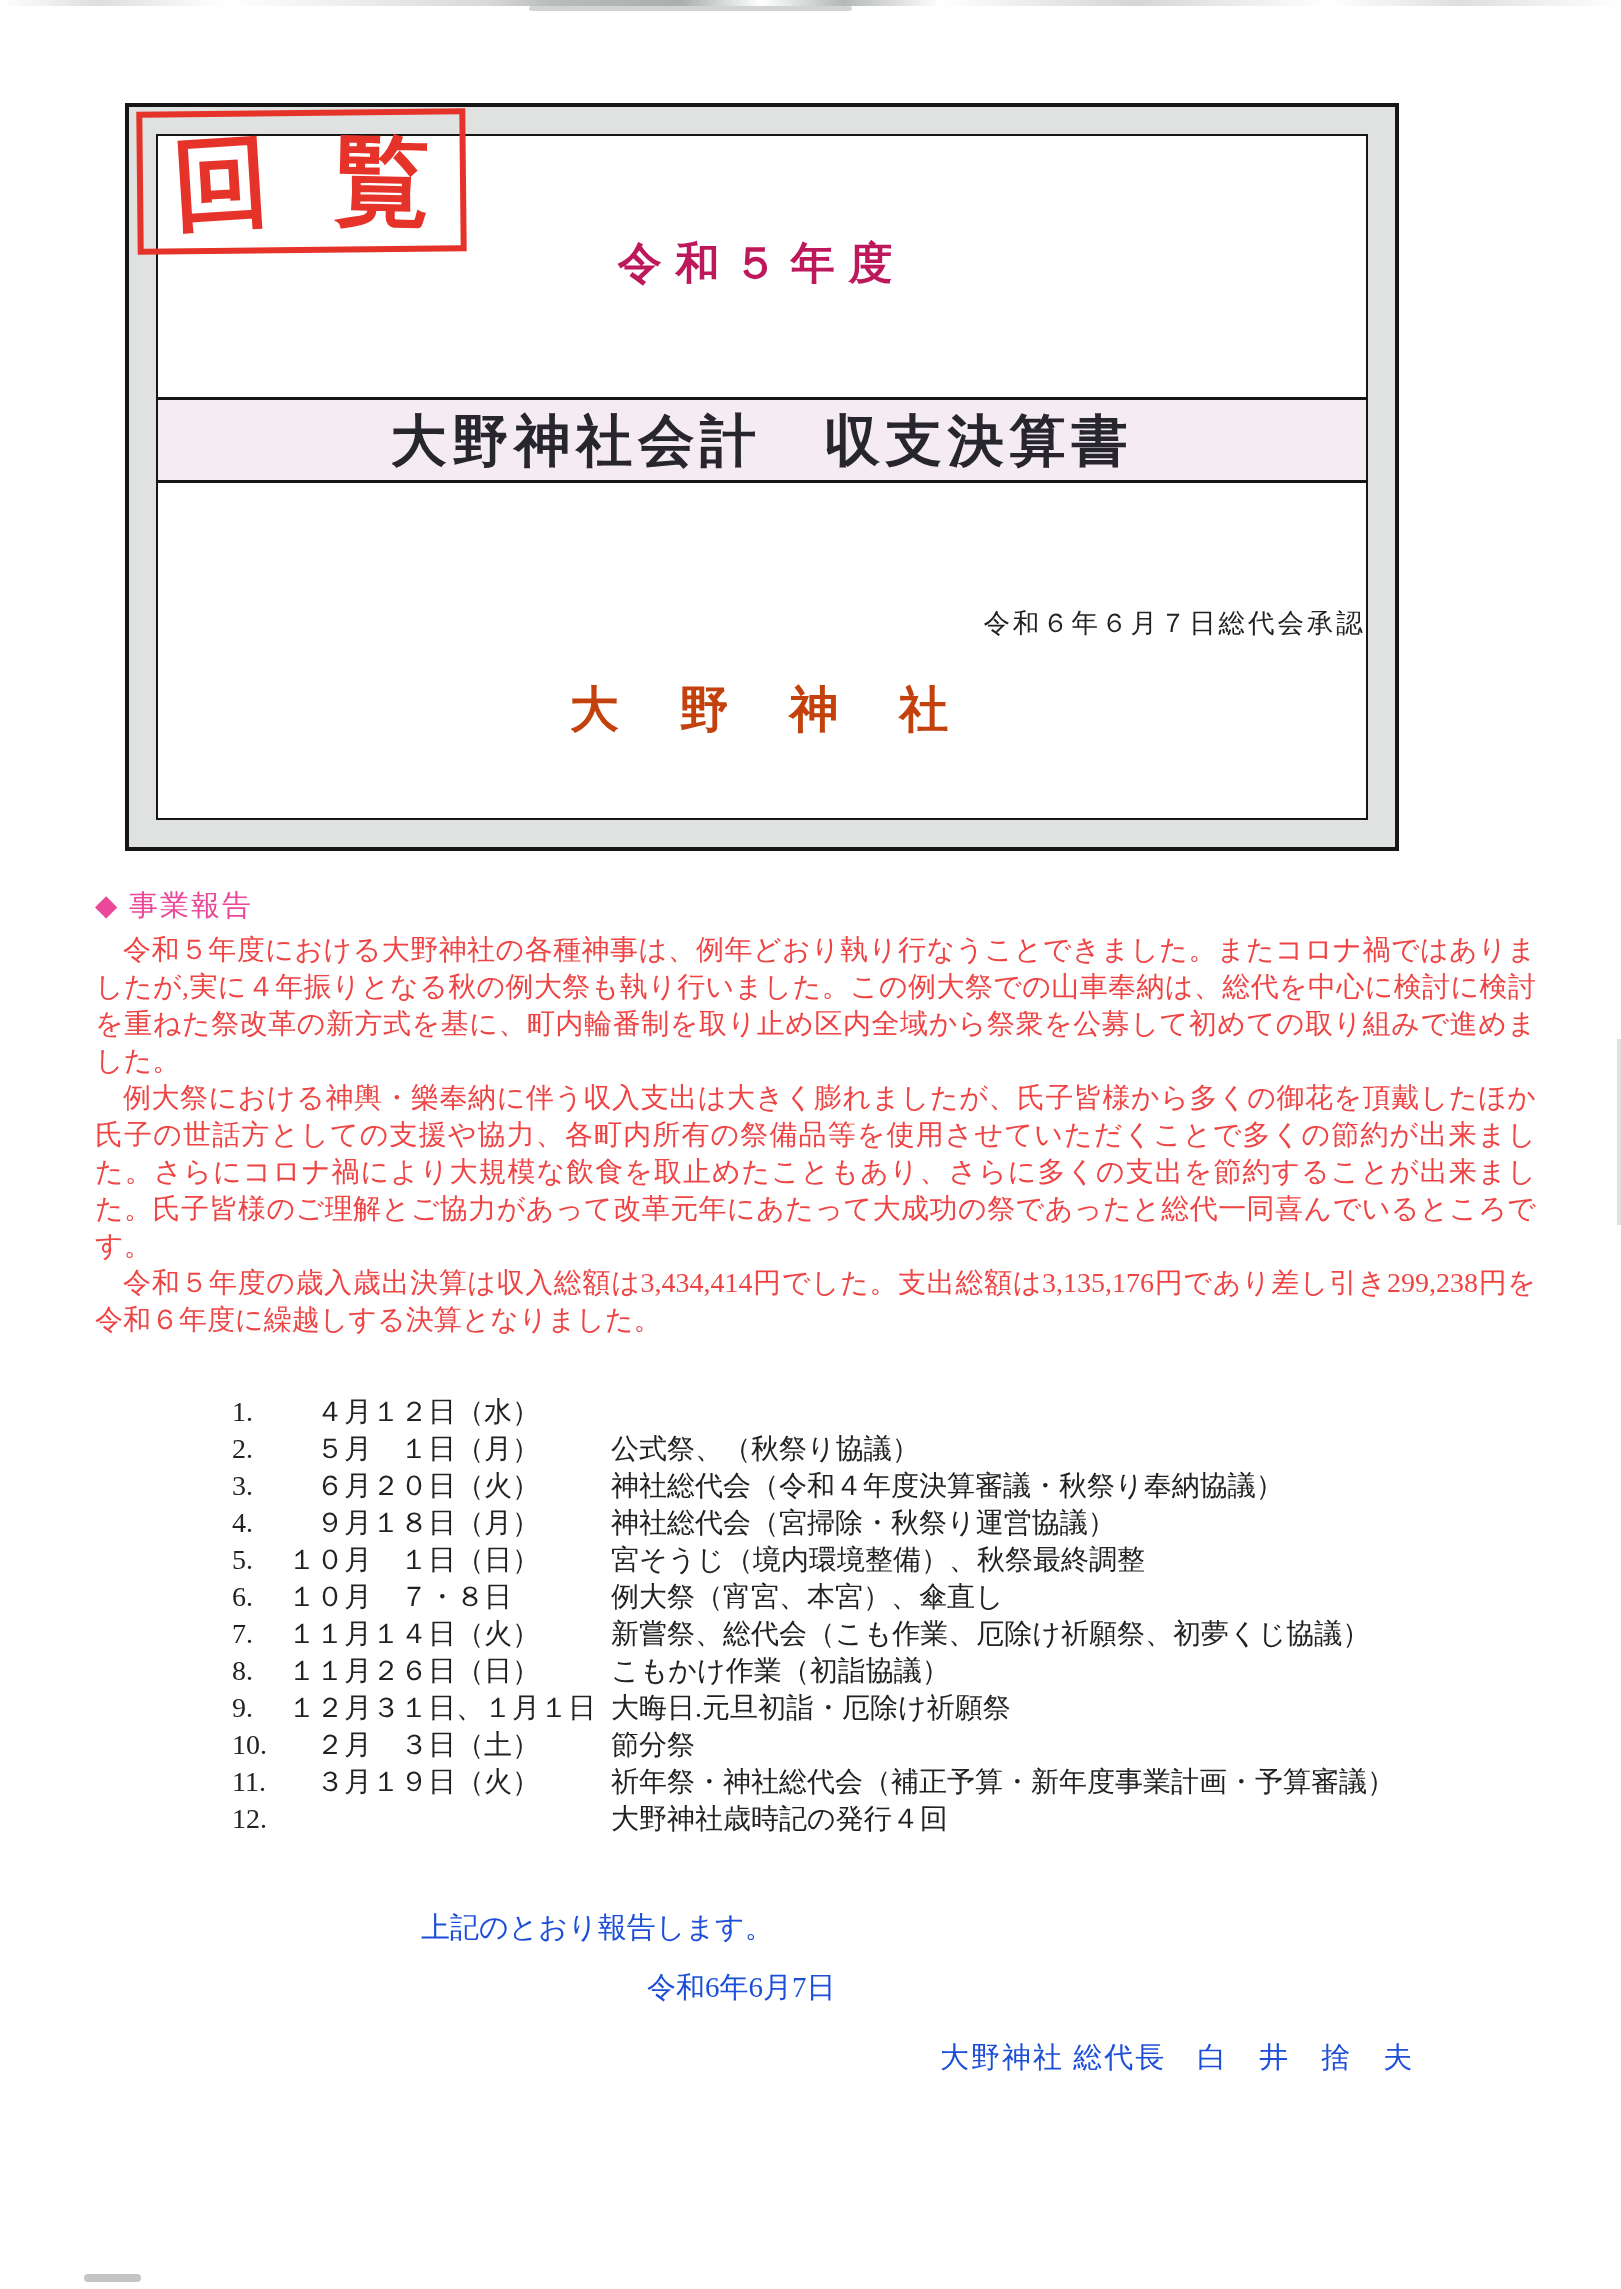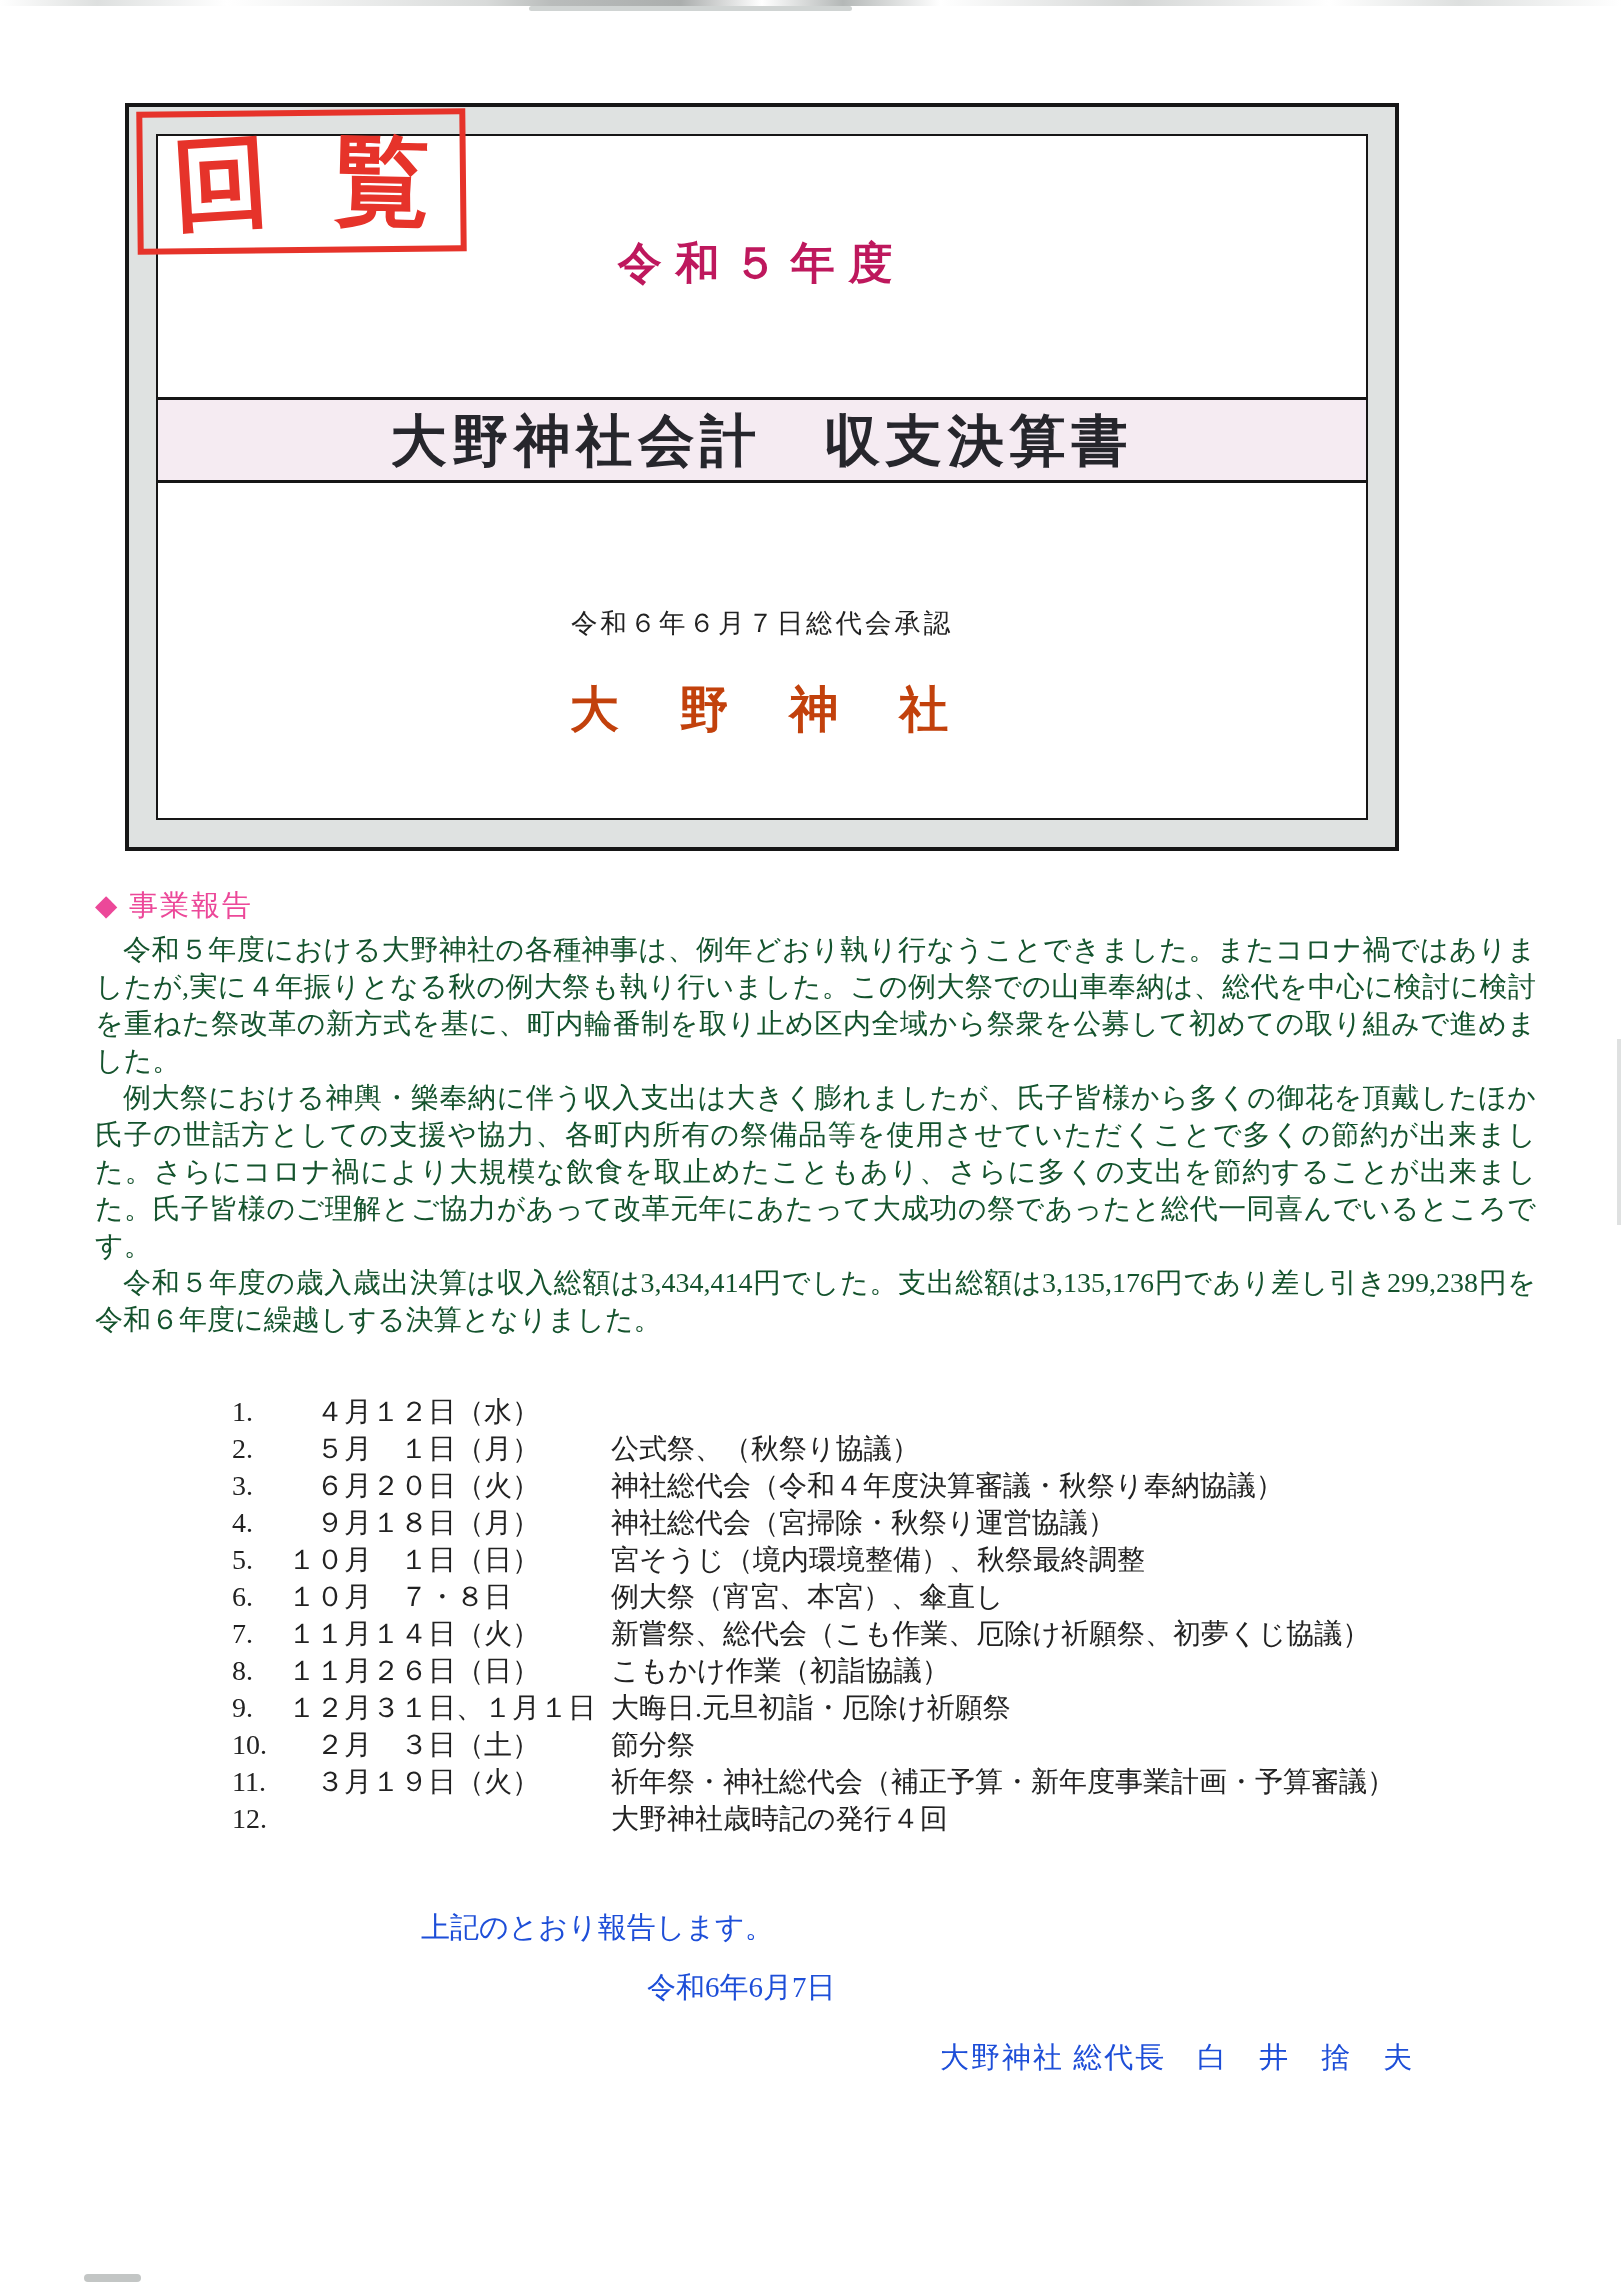--- a/index.html
+++ b/index.html
@@ -61,21 +61,21 @@
     border-top:3.9px solid #161616;
     border-bottom:3.9px solid #161616;
     display:flex; align-items:flex-end; justify-content:center;
   }
   .doc-title {
     font-size:56px; font-weight:700; letter-spacing:5.9px;
     color:#26262c; white-space:pre;
   }
   .approval {
     position:absolute; top:469px; left:0; width:100%;
-    text-align:center;
+    text-align:right;
     font-size:26.5px; letter-spacing:2.9px; color:#222;
   }
   .shrine-name {
     position:absolute; top:541px; left:0; width:100%;
     text-align:center;
     font-size:49px; font-weight:700; letter-spacing:5.9px;
     color:#c2410c; white-space:pre;
   }
 
   
@@ -101,21 +101,21 @@
     position:absolute; left:95px; top:887px; width:1441px;
   }
   .section-heading {
     font-size:29px; line-height:37px; margin-bottom:6.9px;
     color:#ec4899; letter-spacing:2px;
   }
   .section-heading .diamond { margin-right:9.8px; }
   .report p {
     font-size:28px; line-height:37px;
     text-align:justify; text-indent:1em;
-    color:#14532d;
+    color:#ef4444;
   }
 
   
   .events { margin-top:55px; margin-left:137px; }
   .event-row { display:flex; font-size:28px; line-height:37px; color:#222; }
   .event-num  { width:56px; flex:0 0 56px; }
   .event-date { white-space:pre; display:inline-block; min-width:323px; }
   .event-desc { white-space:pre; }
 
   

